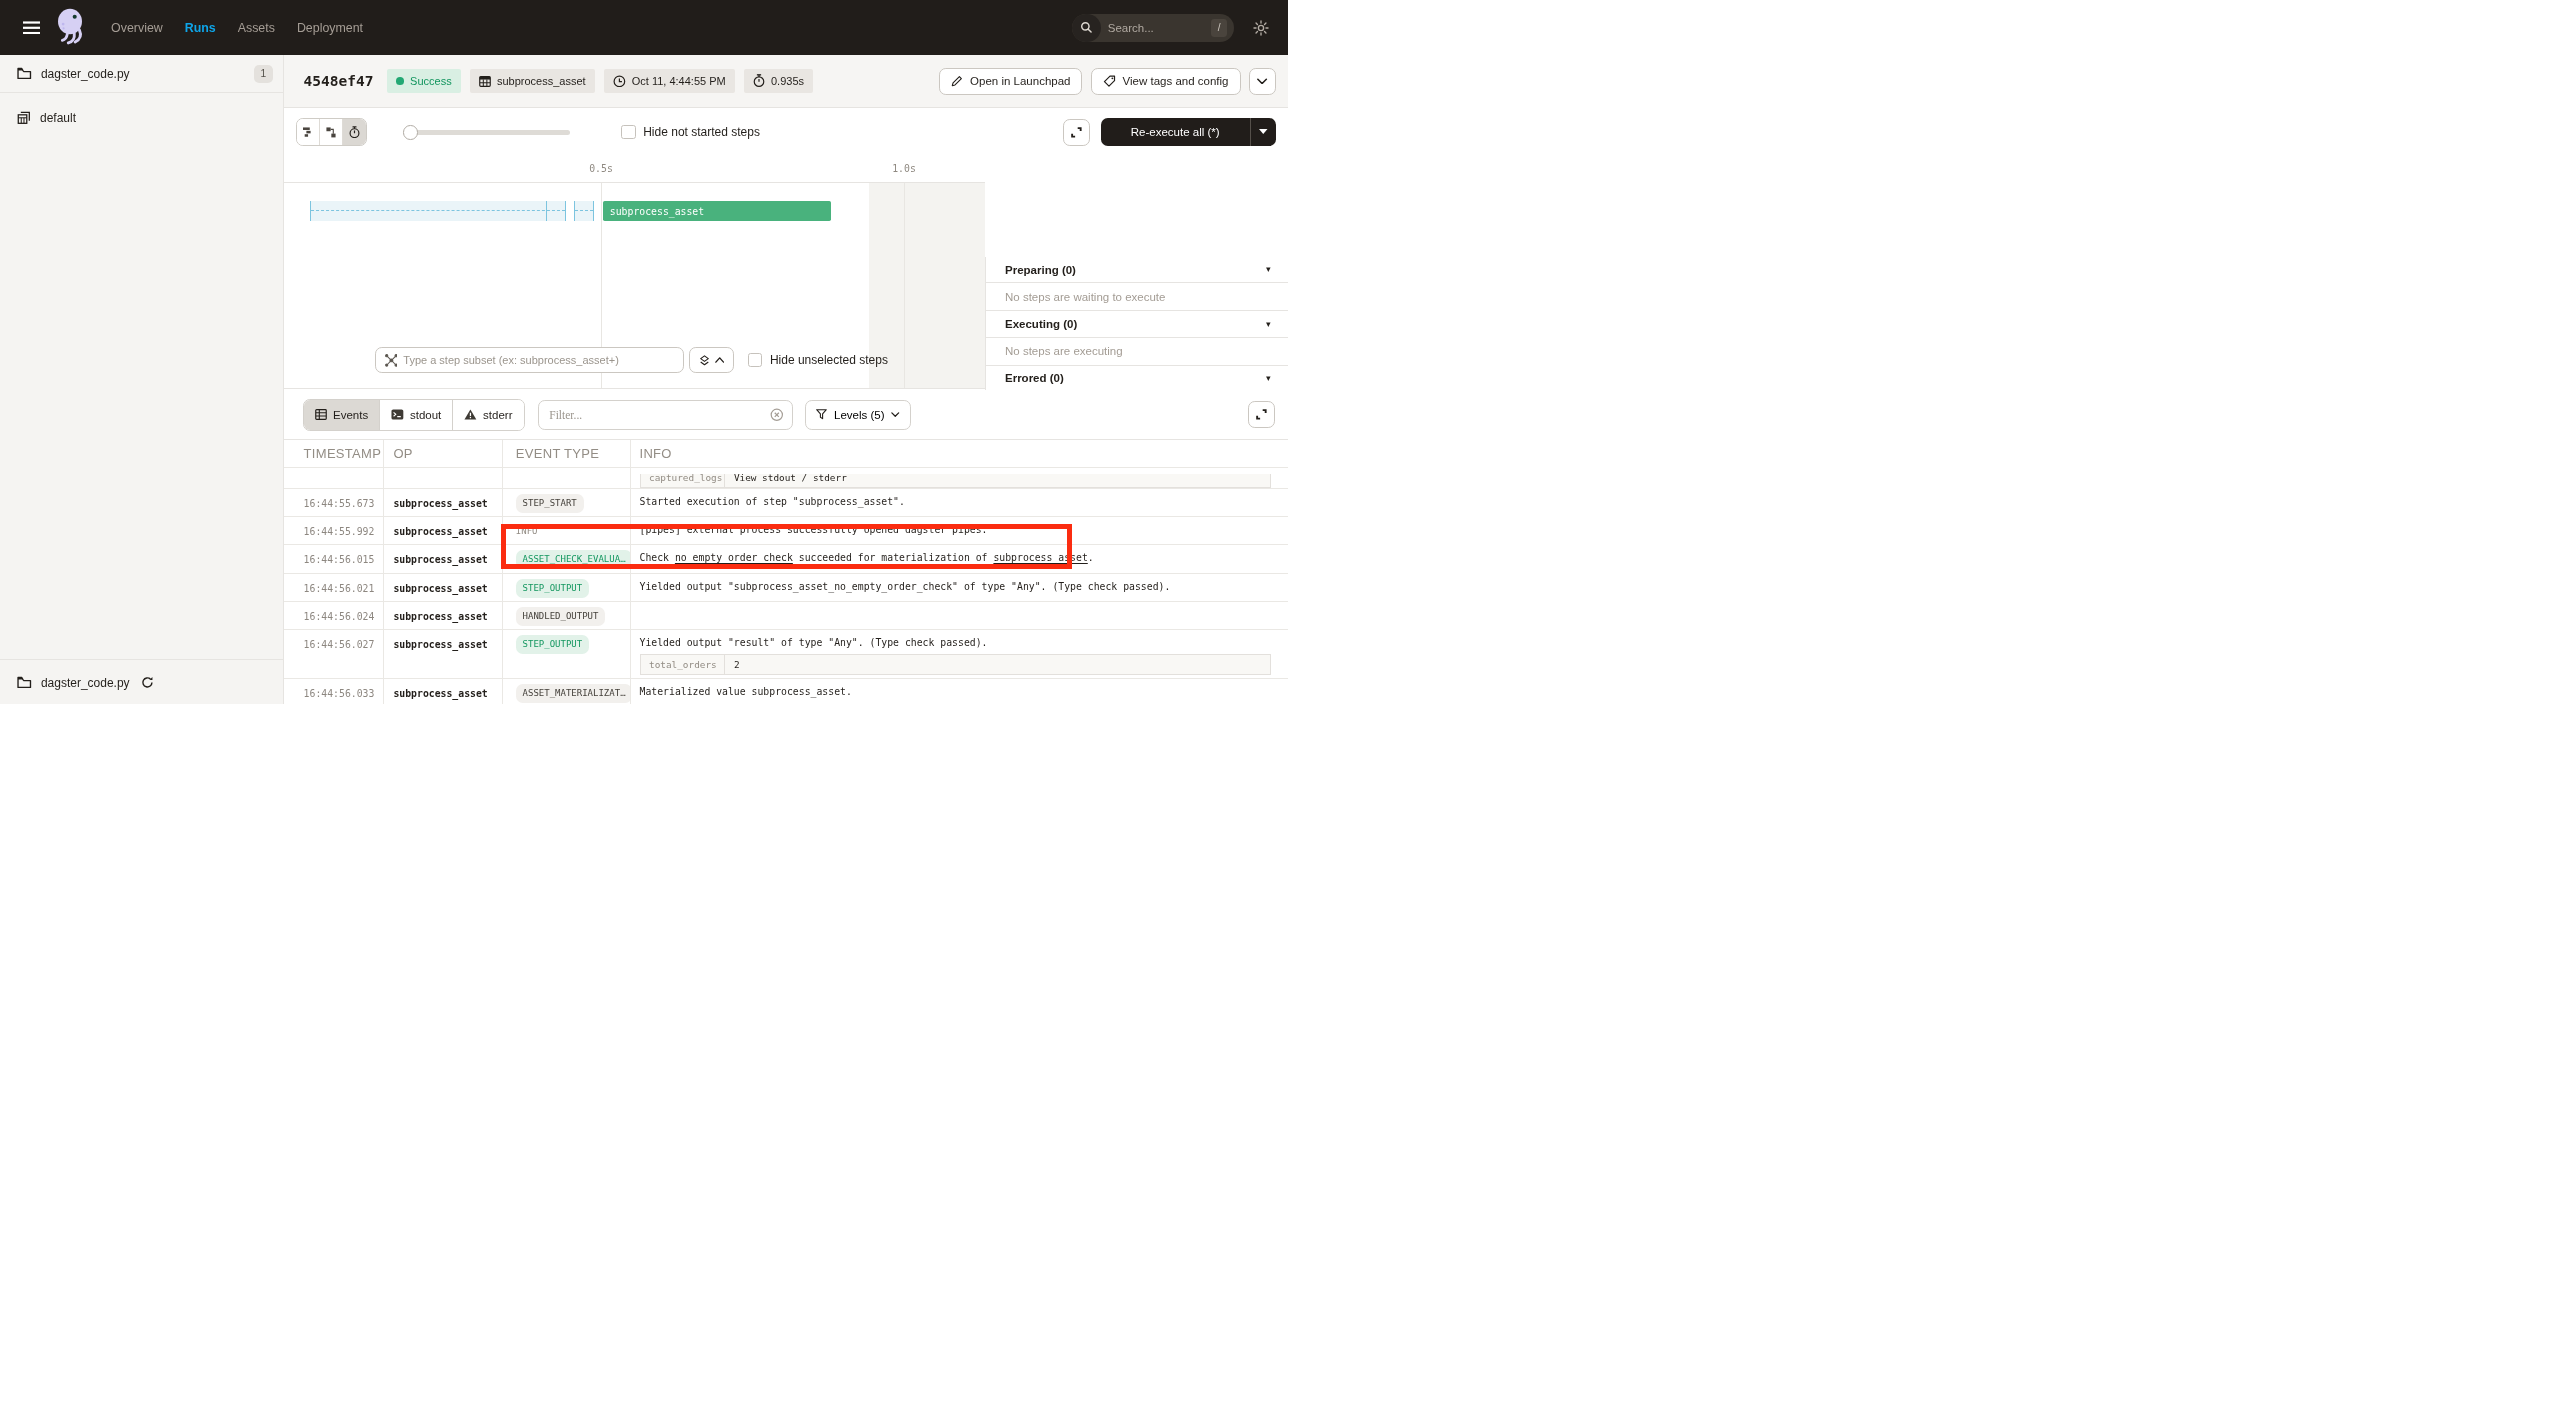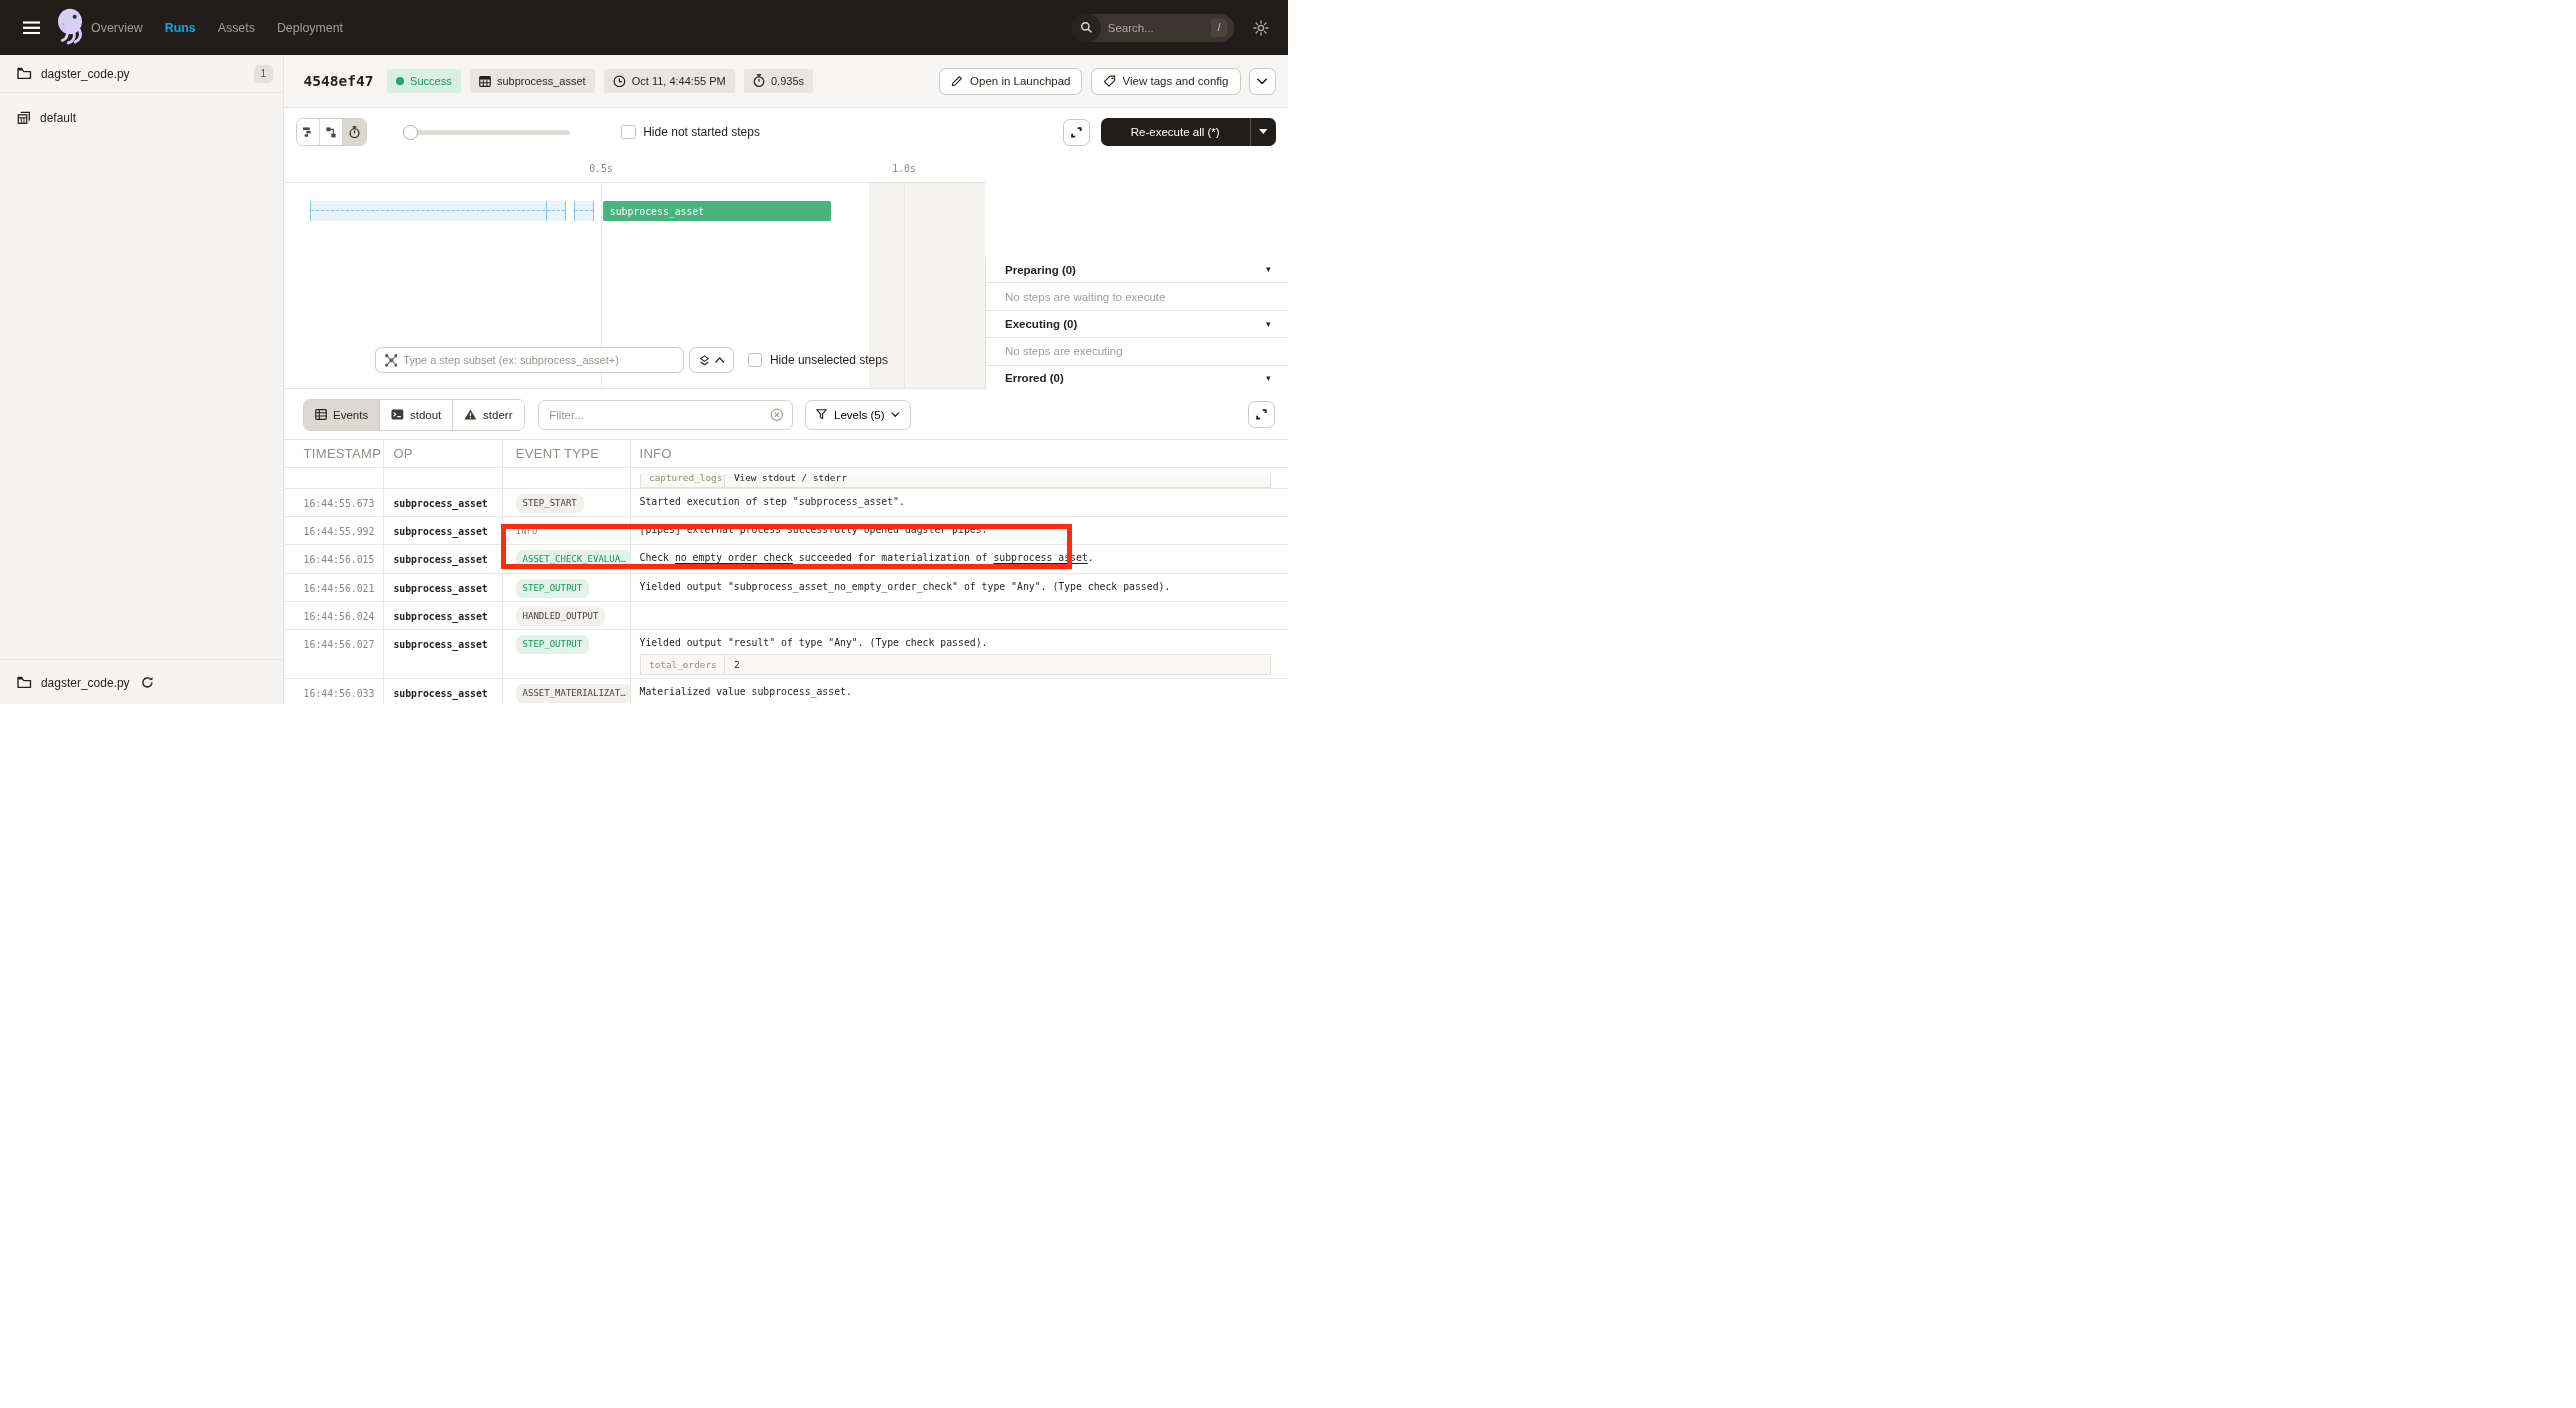--- a/index.html
+++ b/index.html
@@ -9,21 +9,21 @@
     --lightbg:#f5f4f2; --pill:#e9e6e2;
   }
   *{box-sizing:border-box;margin:0;padding:0}
   body{background:#fff;font-family:var(--sans);color:var(--ink)}
   .page{position:relative;width:1288px;height:704px;overflow:hidden;background:#fff}
 
   
   .nav{position:absolute;left:0;top:0;width:1288px;height:55px;background:#211d1a;display:flex;align-items:center;padding:0 19px 0 17px}
   .hamburger{width:29px;height:29px;display:flex;align-items:center;justify-content:center;cursor:pointer}
   .logo{width:37px;height:44px;margin-left:5.1px;display:flex;align-items:center;justify-content:center}
-  .navlinks{display:flex;gap:22px;margin-left:3px}
+  .navlinks{display:flex;gap:22px;margin-left:23px}
   .navlink{font-size:12.4px;color:#a59d95;cursor:pointer}
   .navlink.active{color:#0ea5e9;font-weight:700}
   .nav-right{margin-left:auto;display:flex;align-items:center}
   .searchpill{width:162px;height:28px;border-radius:14.5px;background:#3a352f;display:flex;align-items:center;overflow:hidden}
   .searchpill .mag{width:29px;height:28px;border-radius:14.5px;background:#272320;display:flex;align-items:center;justify-content:center}
   .searchpill input{flex:1;background:transparent;border:0;outline:0;font-family:var(--sans);font-size:11.5px;color:#d8d3cc;padding:0 3.4px 0 6.8px;min-width:0}
   .searchpill input::placeholder{color:#b0a9a1}
   .slash{width:16px;height:18px;border-radius:3.4px;background:#4a443d;color:#cfc9c1;font-size:10.2px;display:flex;align-items:center;justify-content:center;margin-right:6.8px}
   .gear{margin-left:19px;display:flex;cursor:pointer}
 
@@ -93,21 +93,21 @@
   .tri{margin-left:auto;font-size:7.7px;color:var(--ink)}
 
   
   .logs{position:absolute;left:0;top:335px;width:100%;bottom:0;background:#fff}
   .logs-toolbar{position:absolute;left:0;top:0;width:100%;height:49px;display:flex;align-items:center;padding:0 12.8px 0 19px}
   .tabgroup{display:flex;border:0.9px solid var(--border2);border-radius:6.8px;overflow:hidden;background:#fff}
   .tab{height:30px;display:flex;align-items:center;gap:6px;padding:0 11px;font-size:11.5px;border-right:0.9px solid var(--border2);cursor:pointer;background:#fff}
   .tab:last-child{border-right:0}
   .tab.active{background:#dcd9d4}
   .filterbox{margin-left:13.6px;width:255px;height:30px;border:0.9px solid var(--border2);border-radius:6.8px;background:#fff;display:flex;align-items:center;padding:0 8.5px 0 10.2px}
-  .filterbox input{flex:1;border:0;outline:0;font-family:Liberation Sans, sans-serif;font-size:11.5px;min-width:0}
+  .filterbox input{flex:1;border:0;outline:0;font-family:Liberation Serif, serif;font-size:11.5px;min-width:0}
   .filterbox input::placeholder{color:#9b958d}
   .levelsbtn{margin-left:12px;height:30px;border:0.9px solid var(--border2);border-radius:6.8px;background:#fff;display:flex;align-items:center;gap:6.8px;padding:0 10.2px;font-size:11.5px;cursor:pointer}
   .logs-expand{margin-left:auto}
 
   
   .log-table{position:absolute;left:0;top:49px;width:100%;bottom:0;border-top:0.9px solid var(--border)}
   .lhead,.lrow{display:grid;grid-template-columns:100px 119px 128px 1fr;border-bottom:0.9px solid #eae8e4}
   .lhead{height:28px;color:#938d85;font-size:13px;letter-spacing:0.3px}
   .lhead .c{display:flex;align-items:center}
   .c{border-right:0.9px solid #eae8e4;overflow:hidden}

